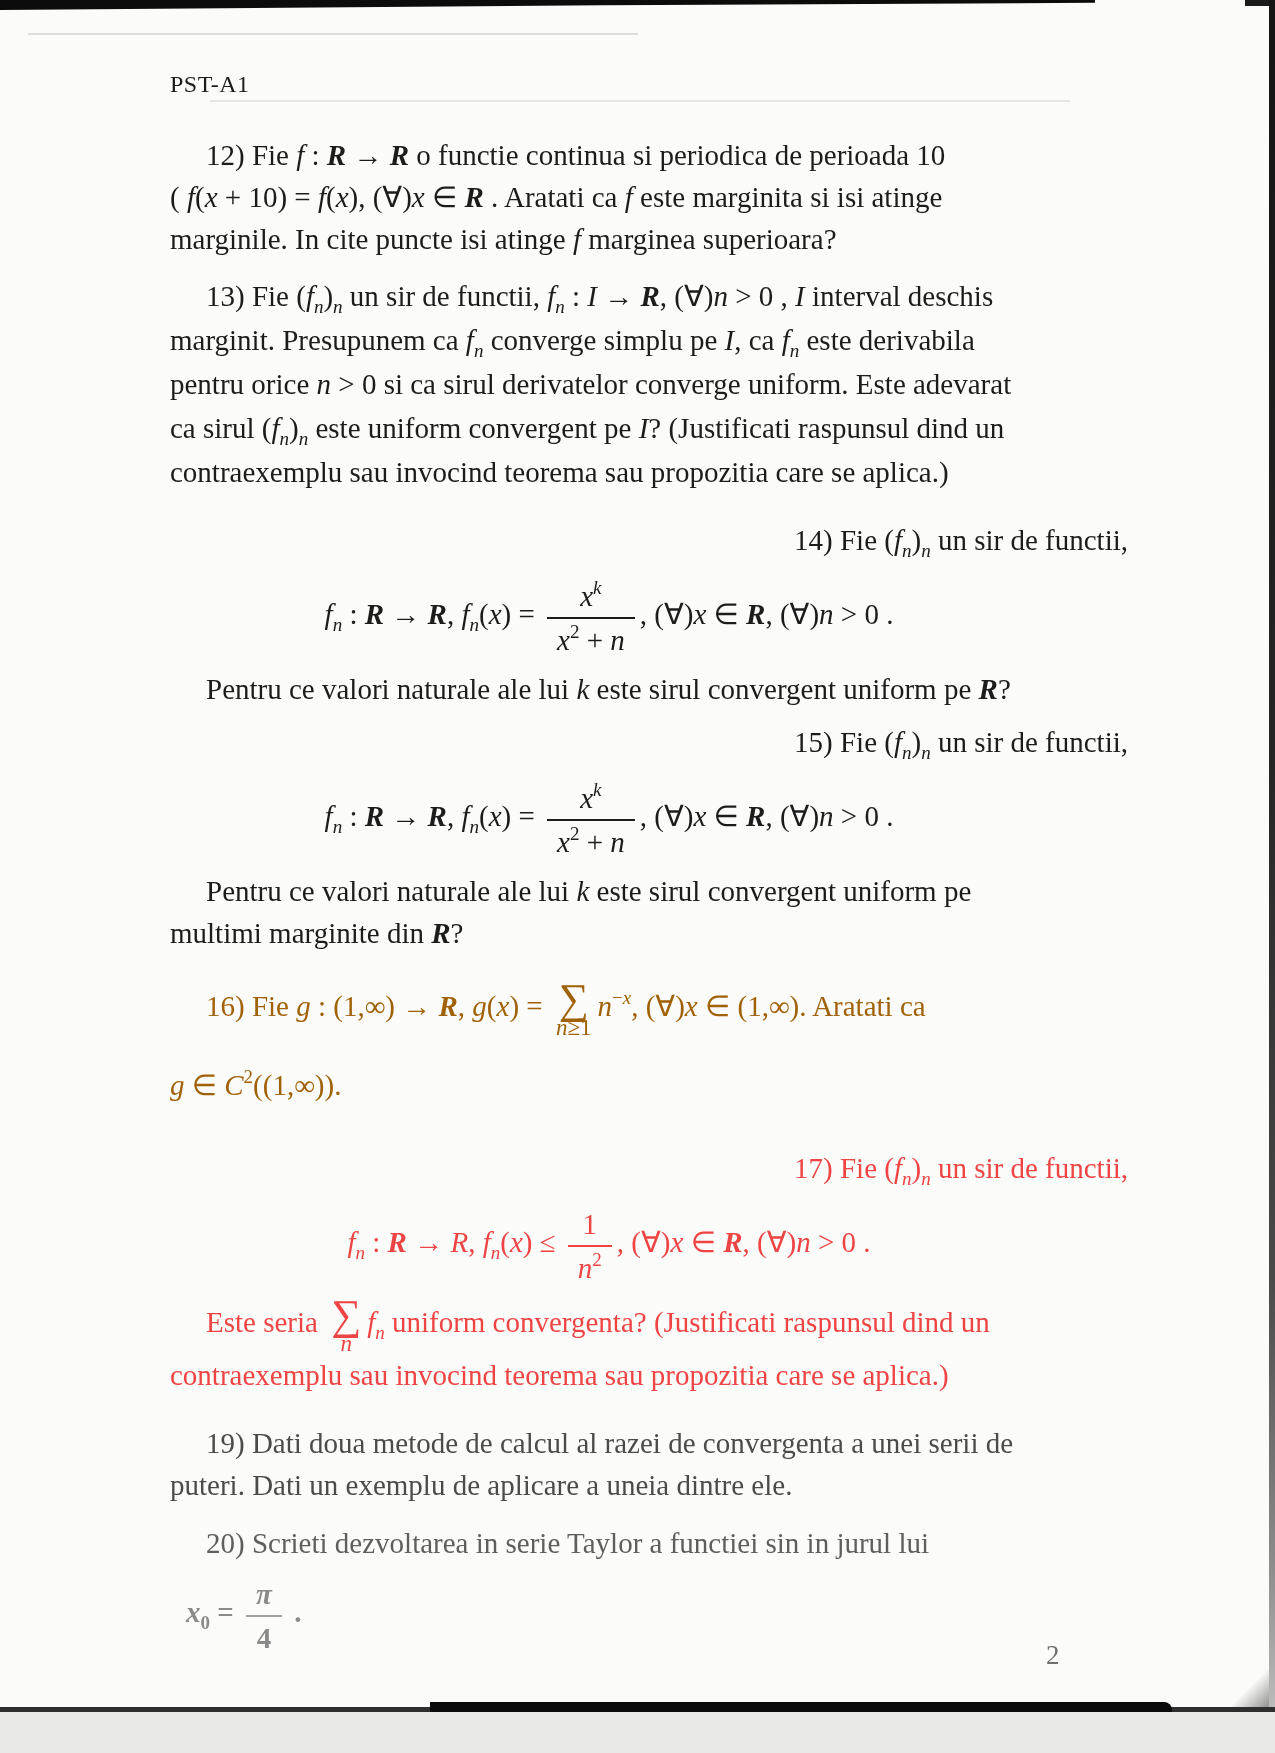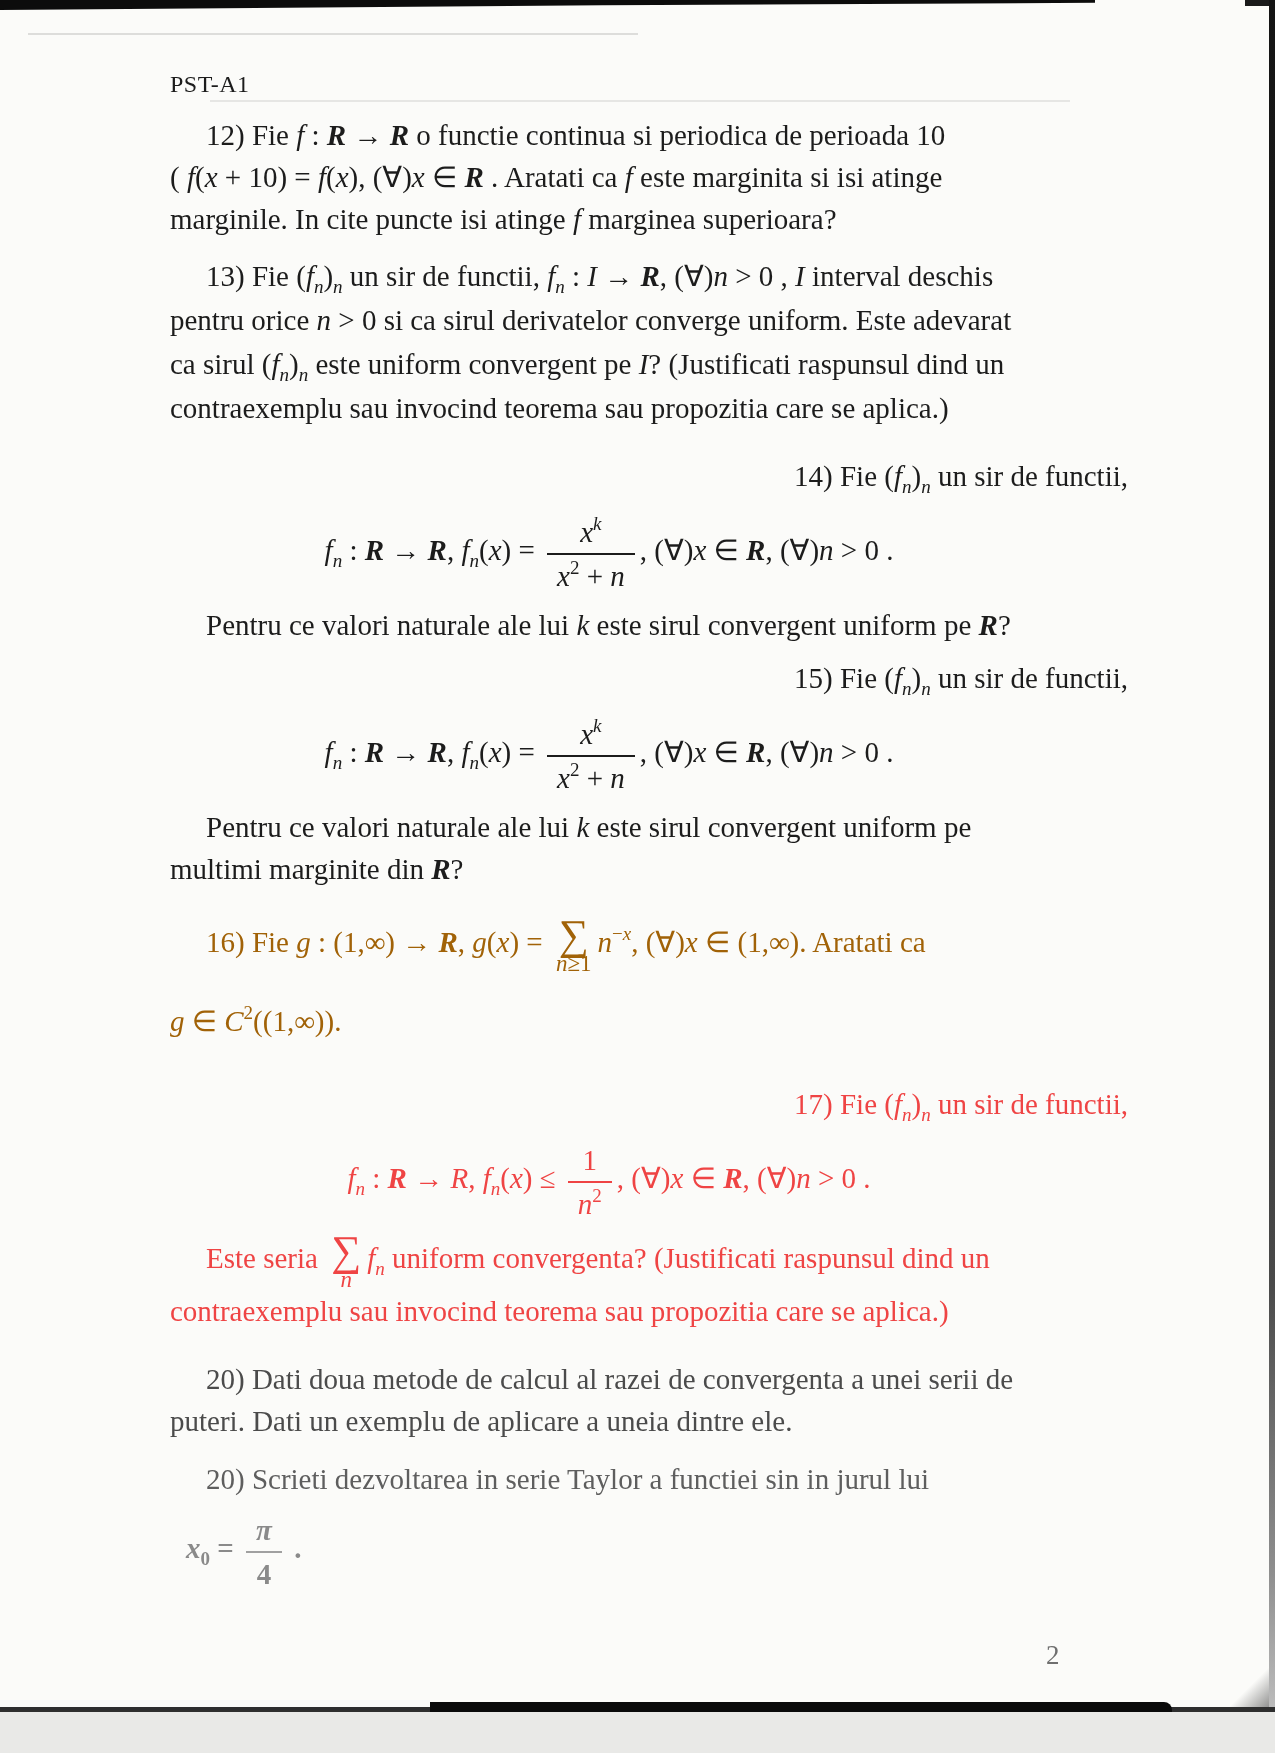--- a/index.html
+++ b/index.html
@@ -20,21 +20,21 @@
   .streak1{position:absolute;top:33px;left:28px;width:610px;height:2px;background:#dddddb;}
   .streak2{position:absolute;top:100px;left:210px;width:860px;height:2px;background:#e6e6e4;}
   .corner-shade{position:absolute;bottom:5px;right:6px;width:40px;height:60px;
     background:linear-gradient(135deg,rgba(0,0,0,0) 60%,rgba(60,60,60,.55) 100%);}
   
   .content{position:absolute;left:170px;top:70px;width:958px;}
   .doc-code{font-size:24px;line-height:28px;letter-spacing:.5px;}
   .line{font-size:29px;line-height:42px;white-space:nowrap;}
   .indent{padding-left:36px;}
   .prob{margin:0;}
-  .p12{margin-top:16px;}
+  .p12{margin-top:36px;}
   .p13{margin-top:14px;}
   .p13 .line{line-height:44px;}
   .p14{margin-top:22px;}
   .p15{margin-top:8px;}
   .p16{margin-top:26px;color:#a16207;}
   .p17{margin-top:38px;color:#ef4444;}
   .p18{margin-top:26px;color:#4b4b4b;}
   .p19{margin-top:16px;color:#5e5e5e;}
   .head-line{line-height:48px;text-align:right;}
   
@@ -71,20 +71,21 @@
     <div class="doc-code">PST-A1</div>
 
     <div class="prob p12">
       <div class="line indent">12) Fie <span class="i">f</span> : <span class="bi">R</span> → <span class="bi">R</span> o functie continua si periodica de perioada 10</div>
       <div class="line">( <span class="i">f</span>(<span class="i">x</span> + 10) = <span class="i">f</span>(<span class="i">x</span>), (∀)<span class="i">x</span> ∈ <span class="bi">R</span> . Aratati ca <span class="i">f</span> este marginita si isi atinge</div>
       <div class="line">marginile. In cite puncte isi atinge <span class="i">f</span> marginea superioara?</div>
     </div>
 
     <div class="prob p13">
       <div class="line indent">13) Fie (<span class="i">f</span><span class="sub i">n</span>)<span class="sub i">n</span> un sir de functii, <span class="i">f</span><span class="sub i">n</span> : <span class="i">I</span> → <span class="bi">R</span>, (∀)<span class="i">n</span> &gt; 0 , <span class="i">I</span> interval deschis</div>
+      <div class="line">marginit. Presupunem ca <span class="i">f</span><span class="sub i">n</span> converge simplu pe <span class="i">I</span>, ca <span class="i">f</span><span class="sub i">n</span> este derivabila</div>
       <div class="line">pentru orice <span class="i">n</span> &gt; 0 si ca sirul derivatelor converge uniform. Este adevarat</div>
       <div class="line">ca sirul (<span class="i">f</span><span class="sub i">n</span>)<span class="sub i">n</span> este uniform convergent pe <span class="i">I</span>? (Justificati raspunsul dind un</div>
       <div class="line">contraexemplu sau invocind teorema sau propozitia care se aplica.)</div>
     </div>
 
     <div class="prob p14">
       <div class="line indent head-line">14) Fie (<span class="i">f</span><span class="sub i">n</span>)<span class="sub i">n</span> un sir de functii,</div>
       <div class="fline"><span class="i">f</span><span class="sub i">n</span> : <span class="bi">R</span> → <span class="bi">R</span>, <span class="i">f</span><span class="sub i">n</span>(<span class="i">x</span>) = <span class="frac"><span class="num"><span class="i">x</span><span class="sup i">k</span></span><span class="den"><span class="i">x</span><span class="sup">2</span> + <span class="i">n</span></span></span>, (∀)<span class="i">x</span> ∈ <span class="bi">R</span>, (∀)<span class="i">n</span> &gt; 0 .</div>
       <div class="line indent">Pentru ce valori naturale ale lui <span class="i">k</span> este sirul convergent uniform pe <span class="bi">R</span>?</div>
     </div>
@@ -108,21 +109,21 @@
       <div class="line indent head-line">17) Fie (<span class="i">f</span><span class="sub i">n</span>)<span class="sub i">n</span> un sir de functii,</div>
       <div class="fline"><span class="i">f</span><span class="sub i">n</span> : <span class="bi">R</span> → <span class="i">R</span>, <span class="i">f</span><span class="sub i">n</span>(<span class="i">x</span>) ≤ <span class="frac"><span class="num">1</span><span class="den"><span class="i">n</span><span class="sup">2</span></span></span>, (∀)<span class="i">x</span> ∈ <span class="bi">R</span>, (∀)<span class="i">n</span> &gt; 0 .</div>
       <div class="line indent">Este seria <span class="big">
             <span class="op">∑</span>
             <span class="under"><span class="i">n</span></span>
           </span><span class="i">f</span><span class="sub i">n</span> uniform convergenta? (Justificati raspunsul dind un</div>
       <div class="line">contraexemplu sau invocind teorema sau propozitia care se aplica.)</div>
     </div>
 
     <div class="prob p18">
-      <div class="line indent">20) Dati doua metode de calcul al razei de convergenta a unei serii de</div>
+      <div class="line indent">19) Dati doua metode de calcul al razei de convergenta a unei serii de</div>
       <div class="line">puteri. Dati un exemplu de aplicare a uneia dintre ele.</div>
     </div>
 
     <div class="prob p19">
       <div class="line indent">20) Scrieti dezvoltarea in serie Taylor a functiei sin in jurul lui</div>
       <div class="line x0-line"><span class="i">x</span><span class="sub">0</span> = <span class="frac"><span class="num"><span class="i">π</span></span><span class="den">4</span></span> .</div>
     </div>
 
   </div>
 

